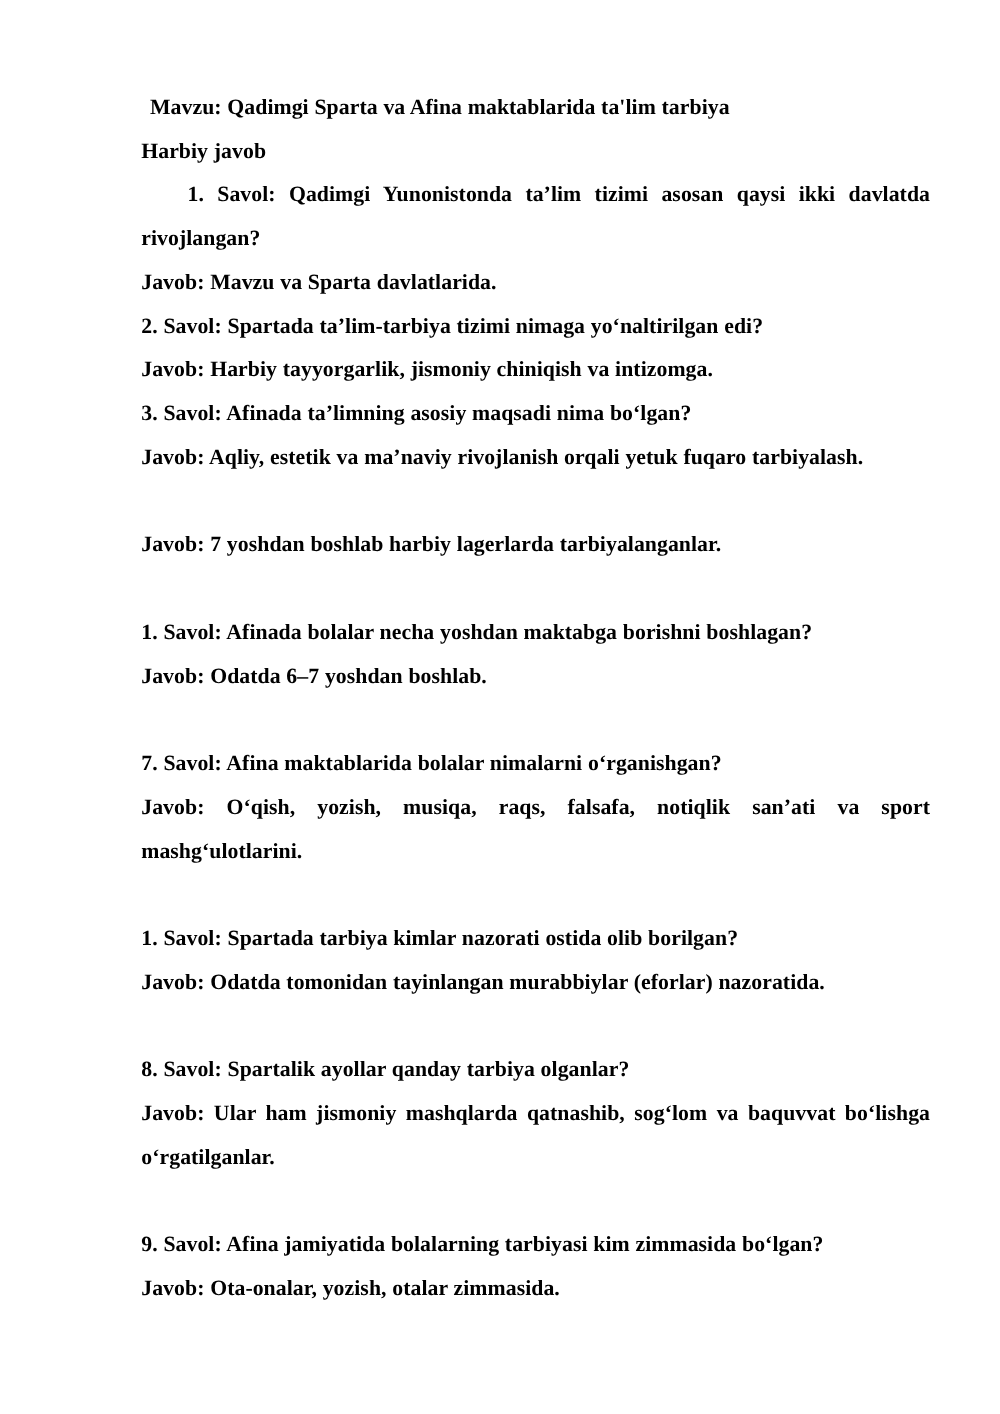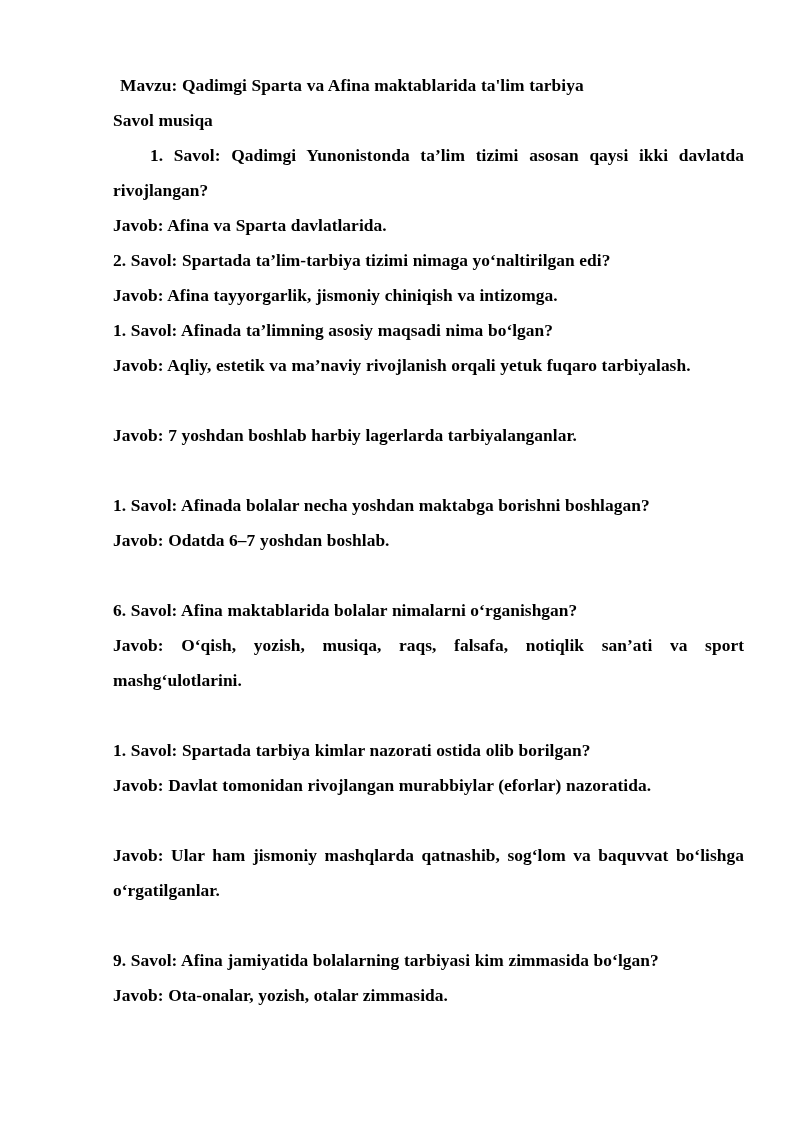--- a/index.html
+++ b/index.html
@@ -53,52 +53,53 @@
     height: 35px;
   }
 </style>
 </head>
 <body>
 
 <div class="page">
   <div class="doc-body">
 
     <p class="p title"> Mavzu: Qadimgi Sparta va Afina maktablarida ta'lim tarbiya</p>
-    <p class="p">Savol musiqa</p>
+    <p class="p">Harbiy javob</p>
 
     <p class="p just indent">1. Savol: Qadimgi Yunonistonda ta’lim tizimi asosan qaysi ikki davlatda rivojlangan?</p>
-    <p class="p">Javob: Afina va Sparta davlatlarida.</p>
+    <p class="p">Javob: Mavzu va Sparta davlatlarida.</p>
 
     <p class="p just">2. Savol: Spartada ta’lim-tarbiya tizimi nimaga yo‘naltirilgan edi?</p>
-    <p class="p">Javob: Afina tayyorgarlik, jismoniy chiniqish va intizomga.</p>
+    <p class="p">Javob: Harbiy tayyorgarlik, jismoniy chiniqish va intizomga.</p>
 
-    <p class="p just">1. Savol: Afinada ta’limning asosiy maqsadi nima bo‘lgan?</p>
+    <p class="p just">3. Savol: Afinada ta’limning asosiy maqsadi nima bo‘lgan?</p>
     <p class="p">Javob: Aqliy, estetik va ma’naviy rivojlanish orqali yetuk fuqaro tarbiyalash.</p>
 
     <div class="gap"></div>
 
     <p class="p">Javob: 7 yoshdan boshlab harbiy lagerlarda tarbiyalanganlar.</p>
 
     <div class="gap"></div>
 
     <p class="p just">1. Savol: Afinada bolalar necha yoshdan maktabga borishni boshlagan?</p>
     <p class="p">Javob: Odatda 6–7 yoshdan boshlab.</p>
 
     <div class="gap"></div>
 
-    <p class="p just">6. Savol: Afina maktablarida bolalar nimalarni o‘rganishgan?</p>
+    <p class="p just">7. Savol: Afina maktablarida bolalar nimalarni o‘rganishgan?</p>
     <p class="p just">Javob: O‘qish, yozish, musiqa, raqs, falsafa, notiqlik san’ati va sport mashg‘ulotlarini.</p>
 
     <div class="gap"></div>
 
     <p class="p just">1. Savol: Spartada tarbiya kimlar nazorati ostida olib borilgan?</p>
-    <p class="p">Javob: Davlat tomonidan rivojlangan murabbiylar (eforlar) nazoratida.</p>
+    <p class="p">Javob: Odatda tomonidan tayinlangan murabbiylar (eforlar) nazoratida.</p>
 
     <div class="gap"></div>
 
+    <p class="p just">8. Savol: Spartalik ayollar qanday tarbiya olganlar?</p>
     <p class="p just">Javob: Ular ham jismoniy mashqlarda qatnashib, sog‘lom va baquvvat bo‘lishga o‘rgatilganlar.</p>
 
     <div class="gap"></div>
 
     <p class="p just">9. Savol: Afina jamiyatida bolalarning tarbiyasi kim zimmasida bo‘lgan?</p>
     <p class="p">Javob: Ota-onalar, yozish, otalar zimmasida.</p>
 
   </div>
 </div>
 

